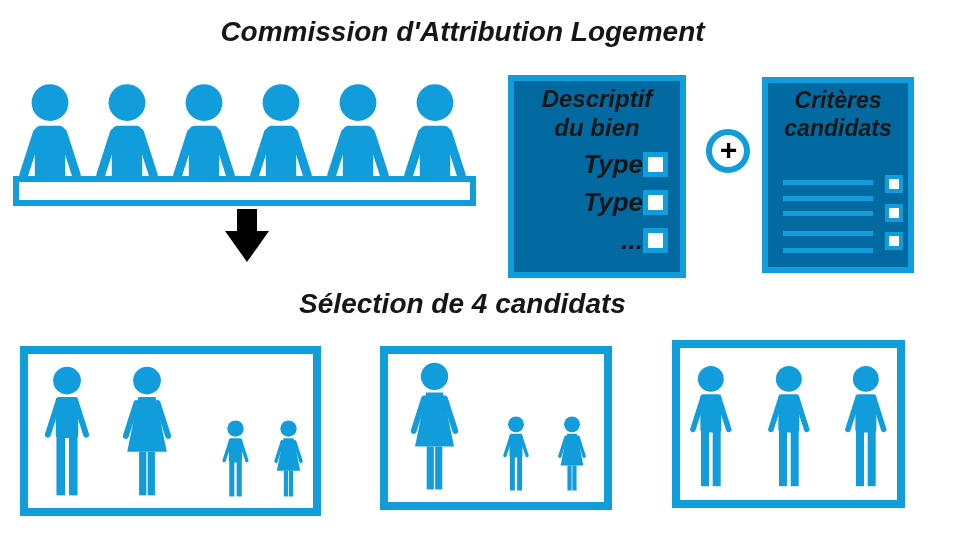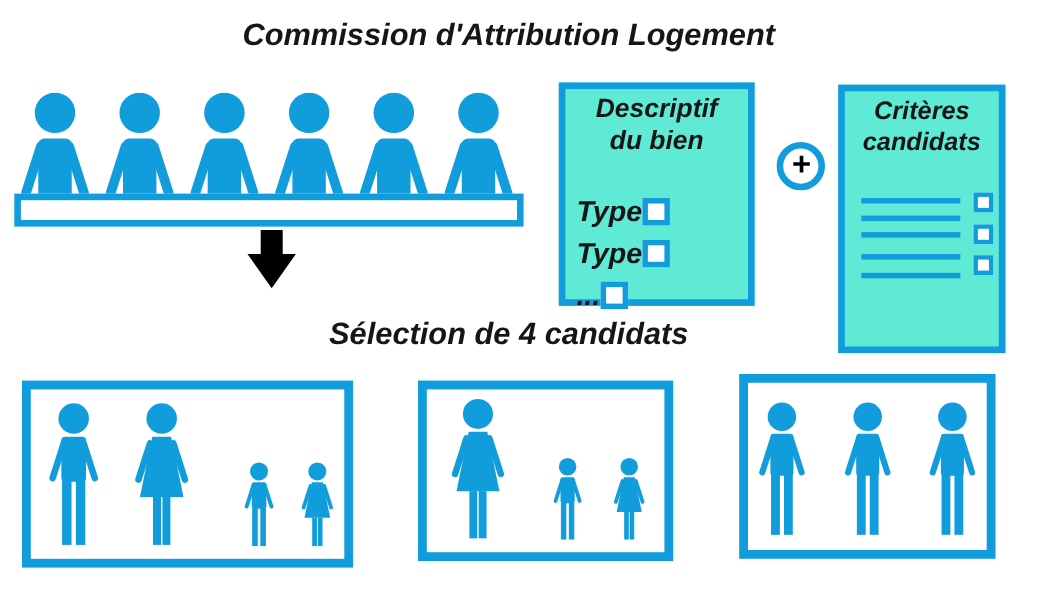--- a/index.html
+++ b/index.html
@@ -35,45 +35,44 @@
     width: 463px; height: 30px;
     background: #ffffff;
     border: 6px solid var(--accent);
   }
 
   .down-arrow { position: absolute; left: 221px; top: 209px; width: 52px; height: 54px; }
 
   
   .card {
     position: absolute;
-    background: #5eead4;
+    background: #0369a1;
     border: 6px solid var(--accent);
   }
   .card.property { left: 508px; top: 75px; width: 178px; height: 203px; }
-  .card.criteria { left: 762px; top: 77px; width: 152px; height: 244px; }
+  .card.criteria { left: 762px; top: 77px; width: 152px; height: 196px; }
 
   .card-title {
     margin-top: 3px;
     text-align: center;
     font-weight: bold;
     font-style: italic;
     color: var(--ink);
     line-height: 1.22;
   }
   .card.property .card-title { font-size: 24px; padding: 0 14px; }
   .card.criteria .card-title { font-size: 23px; padding: 0 2px; }
 
   .prop-row {
     position: absolute;
     left: 10px; right: 12px;
     display: flex;
-    justify-content: flex-start;
+    justify-content: flex-end;
     align-items: center;
     height: 30px;
-    margin-top: 28px;
   }
   .prop-label {
     font-size: 26px;
     font-weight: bold;
     font-style: italic;
     color: var(--ink);
   }
   .checkbox {
     background: #ffffff;
     border: 5px solid var(--accent);

